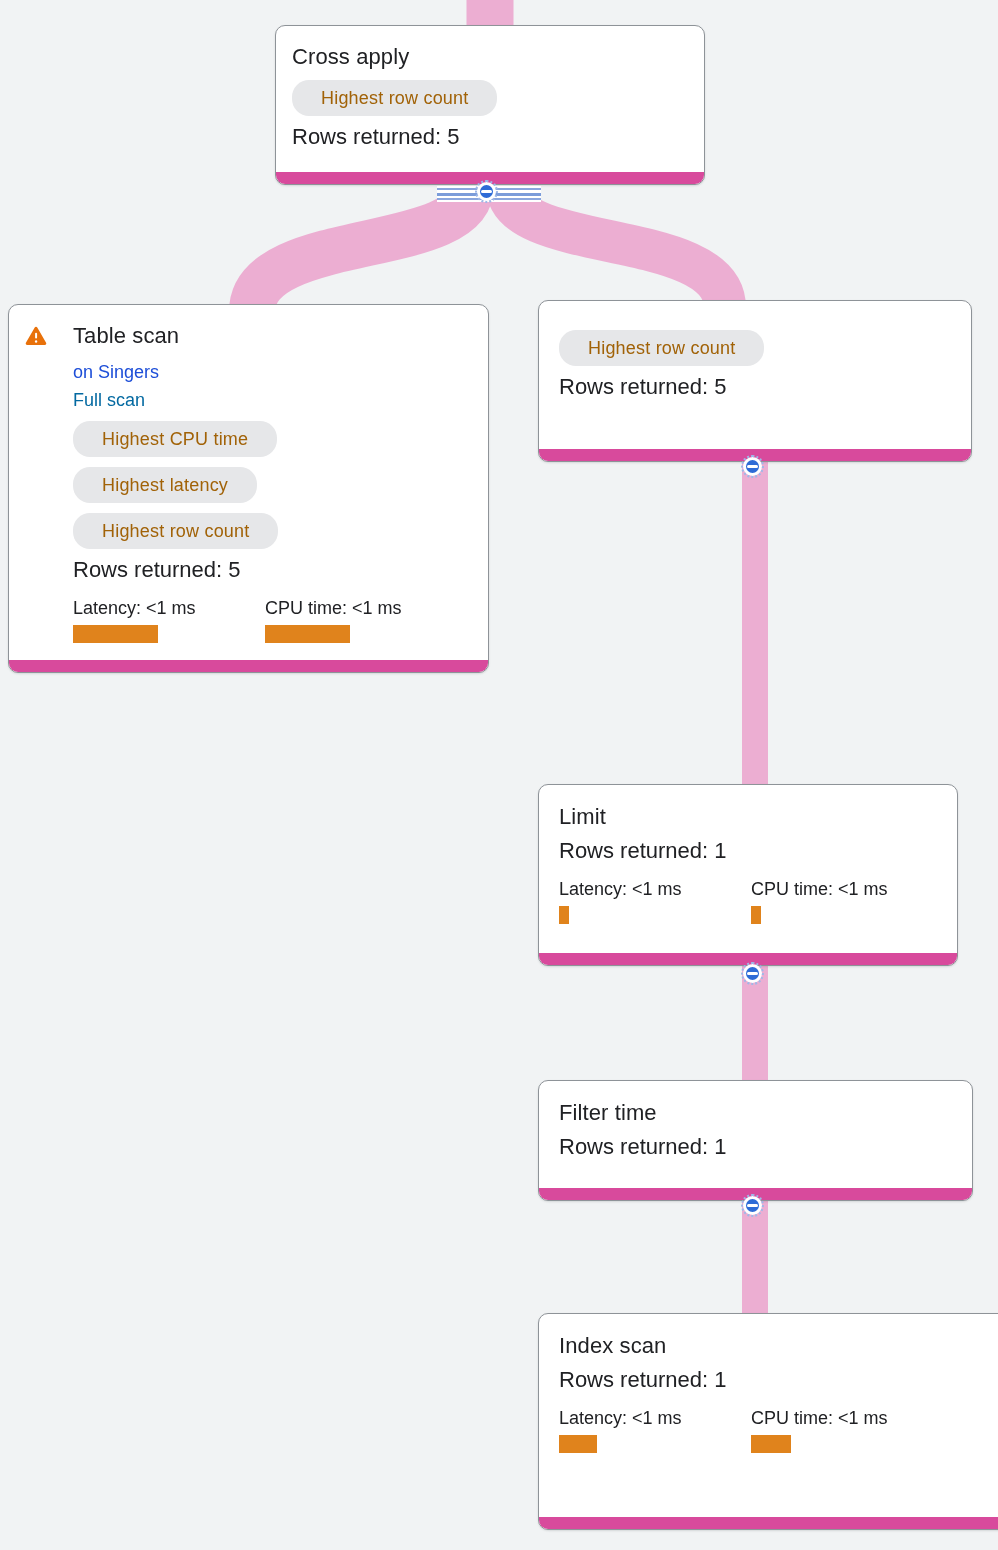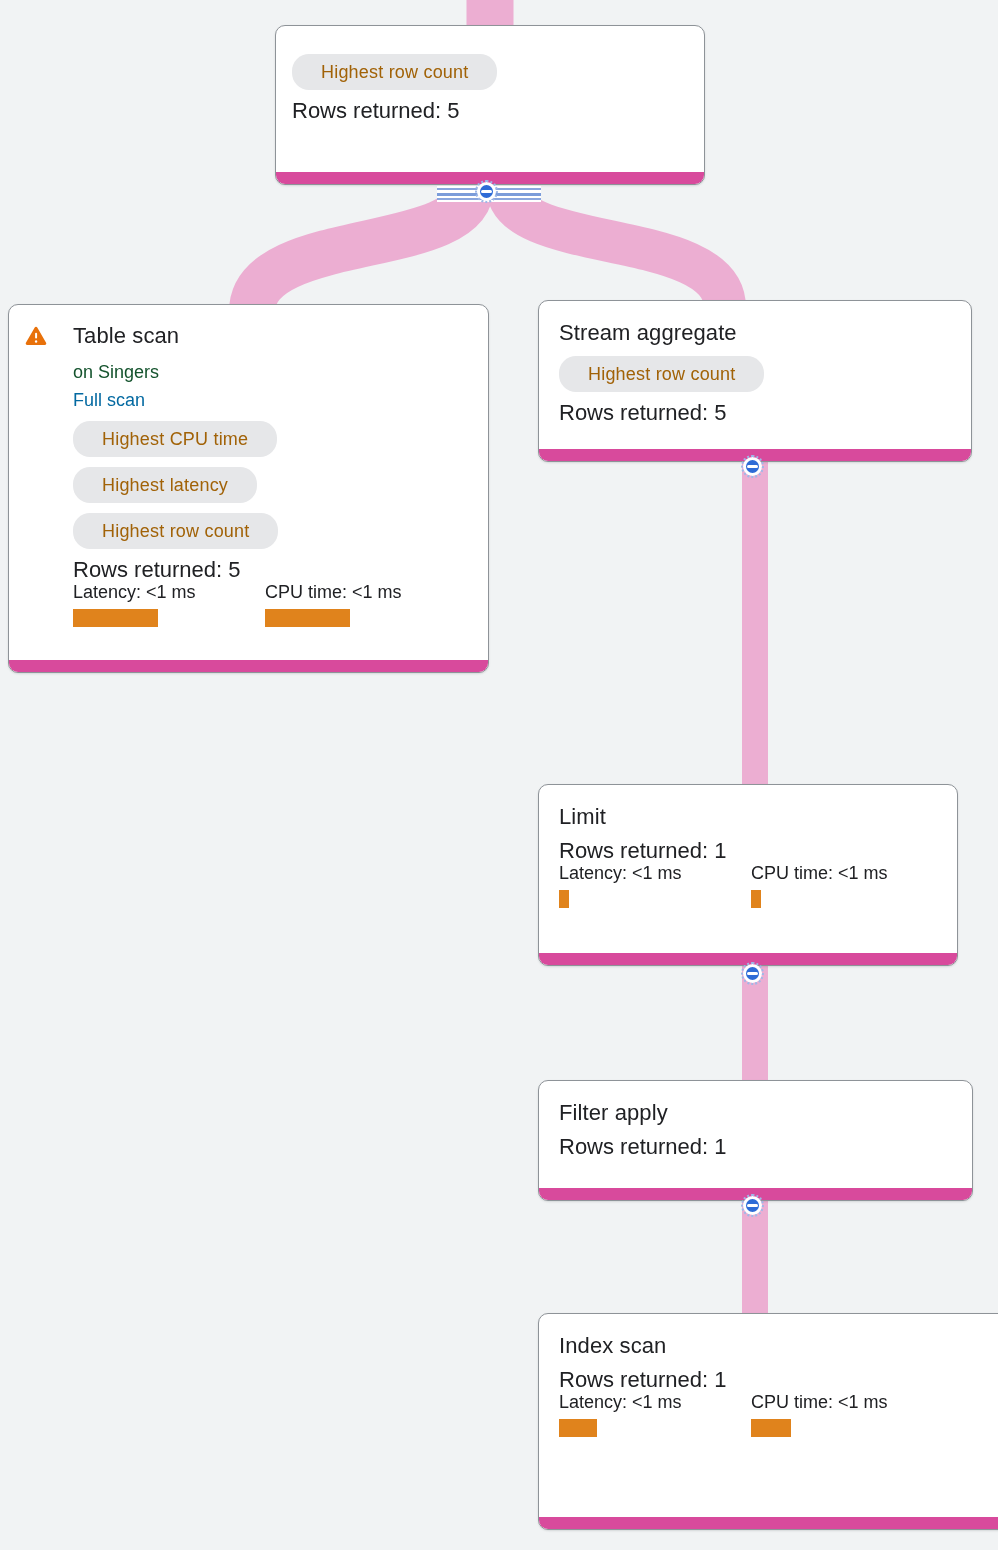--- a/index.html
+++ b/index.html
@@ -41,21 +41,21 @@
   .node-title {
     font-size: 22px;
     line-height: 26px;
     font-weight: 500;
     color: #202124;
     letter-spacing: .1px;
   }
   .node-subtitle {
     font-size: 18px;
     line-height: 22px;
-    color: #14532d;
+    color: #1d4ed8;
     margin-top: 12px;
     white-space: nowrap;
   }
   .node-note {
     font-size: 18px;
     line-height: 22px;
     color: #0369a1;
     margin-top: 6px;
   }
   .badge-row { margin-top: 10px; }
@@ -70,21 +70,21 @@
     font-size: 18px;
     letter-spacing: .2px;
     white-space: nowrap;
   }
   .node-rows {
     font-size: 22px;
     line-height: 22px;
     color: #202124;
     margin-top: 10px;
   }
-  .metrics { display: flex; }
+  .metrics { display: flex; margin-top: 16px; }
   .metric { width: 192px; flex: 0 0 192px; }
   .metric-label {
     font-size: 18px;
     line-height: 22px;
     color: #202124;
     white-space: nowrap;
   }
   .metric-bar {
     height: 18px;
     margin-top: 6px;
@@ -157,20 +157,21 @@
     <path d="M 755 456 L 755 792" stroke="#ecaed2" stroke-width="26" fill="none"></path>
 
     <path d="M 755 960 L 755 1088" stroke="#ecaed2" stroke-width="26" fill="none"></path>
 
     <path d="M 755 1195 L 755 1320" stroke="#ecaed2" stroke-width="26" fill="none"></path>
   </svg>
 
   <div class="node" style="left:275px; top:25px; width:430px; height:160px;">
     <div class="node-content">
       <div class="text-col">
+        <div class="node-title">Cross apply</div>
         <div class="badge-row">
           <span class="badge">Highest row count</span>
         </div>
         <div class="node-rows">Rows returned: 5</div>
       </div>
     </div>
     <div class="node-footer"></div>
   </div>
 
   <div class="node" style="left:8px; top:304px; width:481px; height:369px;">
@@ -209,21 +210,20 @@
           </div>
         </div>
       </div>
     </div>
     <div class="node-footer"></div>
   </div>
 
   <div class="node pad20" style="left:538px; top:300px; width:434px; height:162px;">
     <div class="node-content">
       <div class="text-col">
-        <div class="node-title">Stream aggregate</div>
         <div class="badge-row">
           <span class="badge">Highest row count</span>
         </div>
         <div class="node-rows">Rows returned: 5</div>
       </div>
     </div>
     <div class="node-footer"></div>
   </div>
 
   <div class="node pad20" style="left:538px; top:784px; width:420px; height:182px;">
@@ -242,21 +242,21 @@
           </div>
         </div>
       </div>
     </div>
     <div class="node-footer"></div>
   </div>
 
   <div class="node pad20" style="left:538px; top:1080px; width:435px; height:121px;">
     <div class="node-content">
       <div class="text-col">
-        <div class="node-title">Filter apply</div>
+        <div class="node-title">Filter time</div>
         <div class="node-rows">Rows returned: 1</div>
       </div>
     </div>
     <div class="node-footer"></div>
   </div>
 
   <div class="node pad20" style="left:538px; top:1313px; width:516px; height:217px;">
     <div class="node-content">
       <div class="text-col">
         <div class="node-title">Index scan</div>

